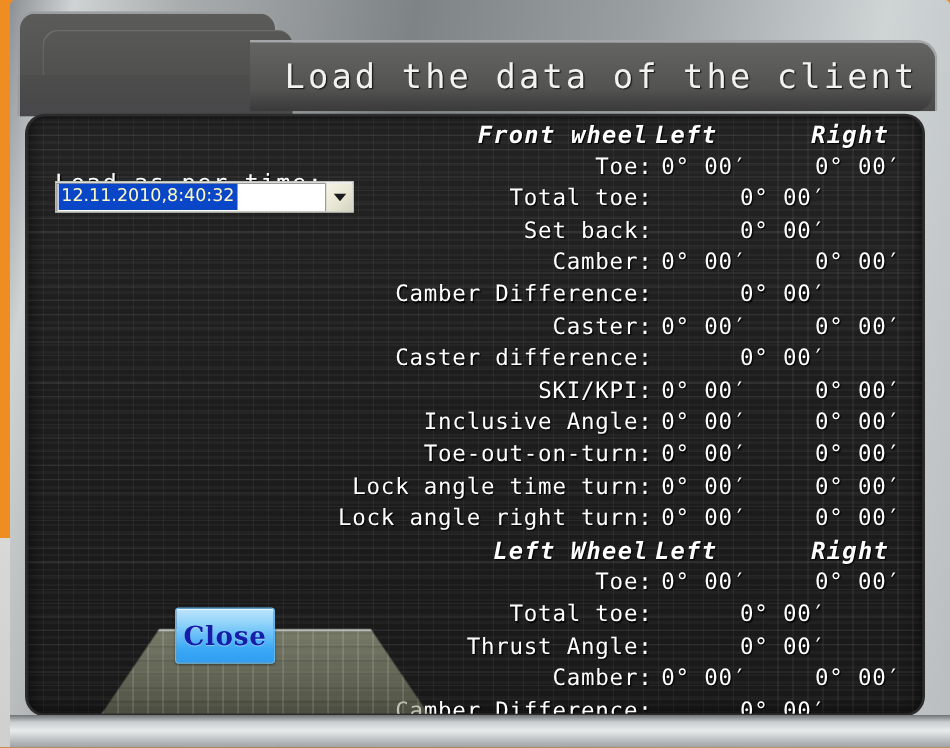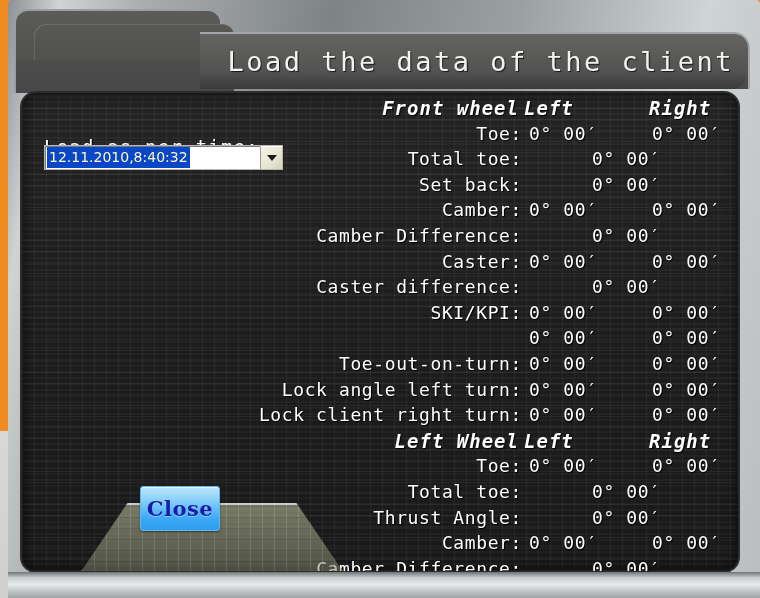--- a/index.html
+++ b/index.html
@@ -387,35 +387,36 @@
         <div class="row">
           <div class="lbl">Caster difference:</div>
           <div class="v-single">0° 00′</div>
         </div>
         <div class="row">
           <div class="lbl">SKI/KPI:</div>
           <div class="v-left">0° 00′</div>
           <div class="v-right">0° 00′</div>
         </div>
         <div class="row">
+          <div class="lbl">Inclusive Angle:</div>
           <div class="v-left">0° 00′</div>
           <div class="v-right">0° 00′</div>
         </div>
         <div class="row">
           <div class="lbl">Toe-out-on-turn:</div>
           <div class="v-left">0° 00′</div>
           <div class="v-right">0° 00′</div>
         </div>
         <div class="row">
-          <div class="lbl">Lock angle left turn:</div>
-          <div class="v-left">0° 00′</div>
-          <div class="v-right">0° 00′</div>
-        </div>
-        <div class="row">
-          <div class="lbl">Lock client right turn:</div>
+          <div class="lbl">Lock angle time turn:</div>
+          <div class="v-left">0° 00′</div>
+          <div class="v-right">0° 00′</div>
+        </div>
+        <div class="row">
+          <div class="lbl">Lock angle right turn:</div>
           <div class="v-left">0° 00′</div>
           <div class="v-right">0° 00′</div>
         </div>
         <div class="row header">
           <div class="lbl">Left Wheel</div>
           <div class="v-left">Left</div>
           <div class="v-right">Right</div>
         </div>
         <div class="row">
           <div class="lbl">Toe:</div>

